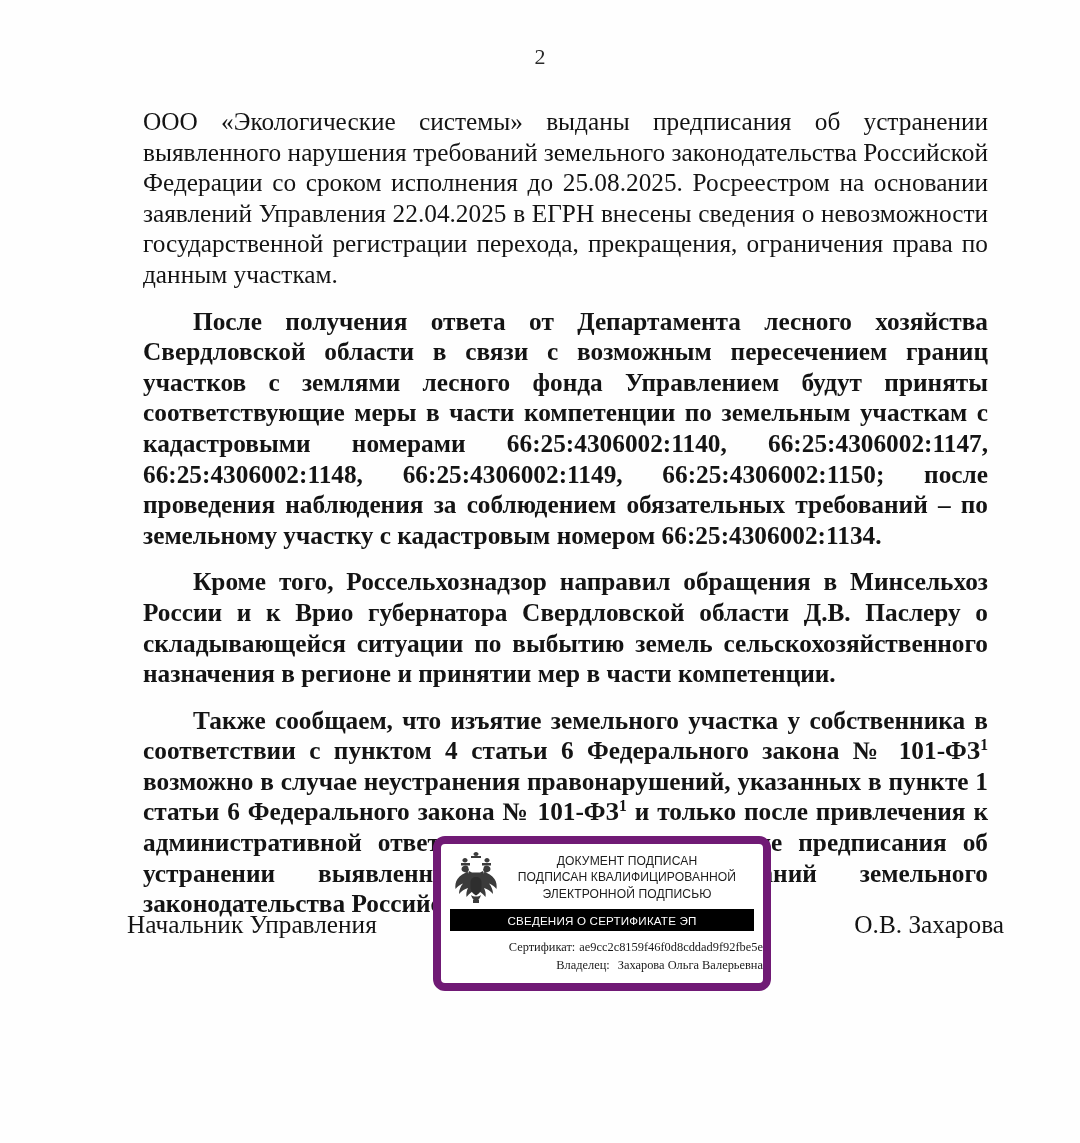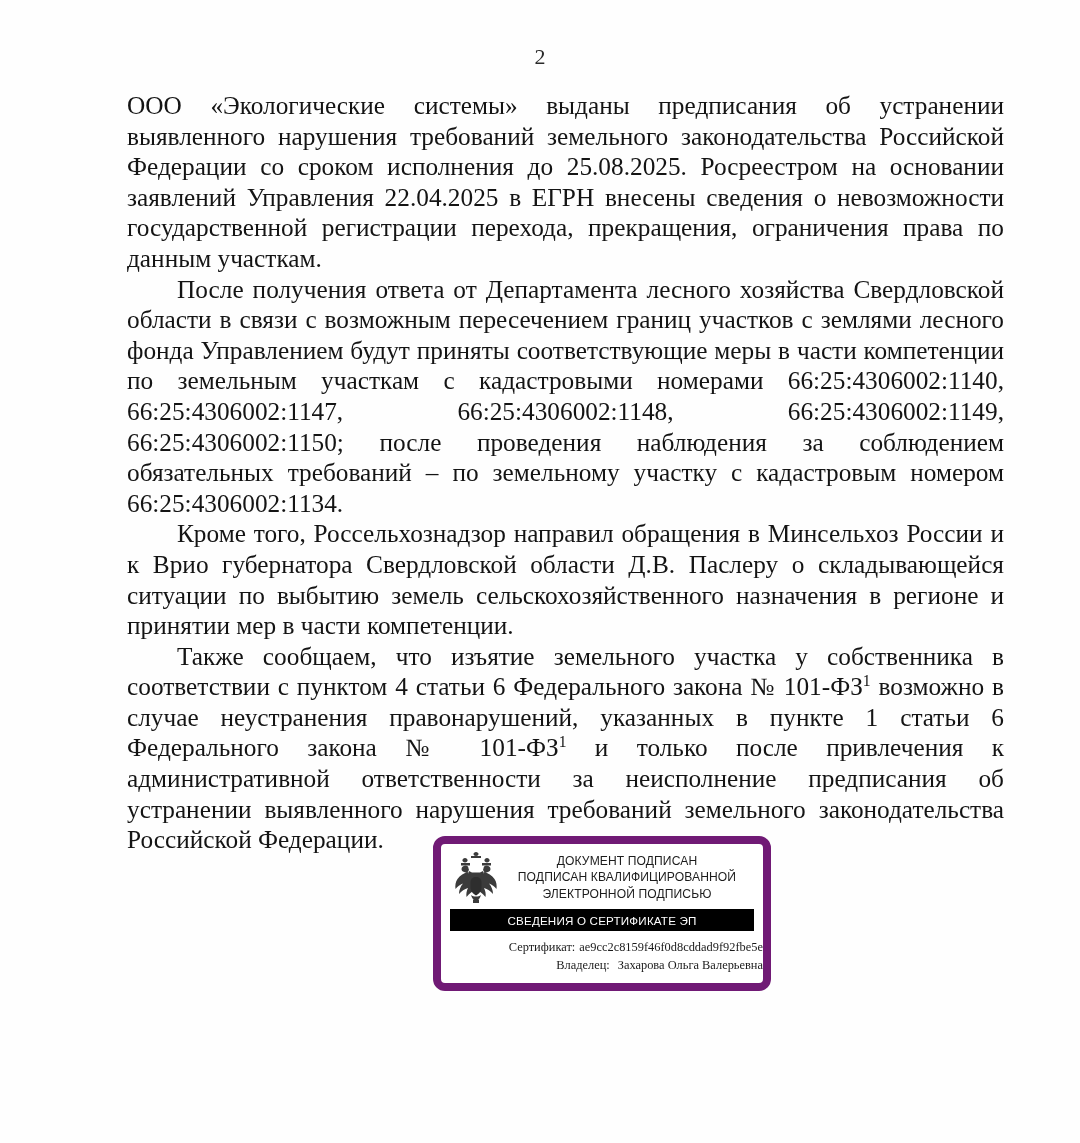--- a/index.html
+++ b/index.html
@@ -39,30 +39,31 @@
 
   
   .body-block {
     position: absolute;
     left: 127px;
     top: 90px;
     width: 877px;
   }
 
   .para {
-    margin: 0;
+    margin: 16px;
     text-align: justify;
     text-justify: inter-word;
     font-size: 25.3px;
     line-height: 30.6px;
     color: #141414;
     hyphens: none;
   }
   .para + .para {
     margin-top: 0px;
+    font-weight: bold;
   }
   .para.indent {
     text-indent: 50px;
   }
 
   sup.fn {
     font-size: 0.62em;
     vertical-align: super;
     line-height: 0;
   }
@@ -223,14 +224,18 @@
 
     <div class="stamp-banner">СВЕДЕНИЯ О СЕРТИФИКАТЕ ЭП</div>
 
     <div class="stamp-details">
       <div><span>Сертификат:</span><span class="gap-sm"></span><span>ae9cc2c8159f46f0d8cddad9f92fbe5e</span></div>
       <div><span>Владелец:</span><span class="gap-sm"></span><span class="gap-sm"></span><span>Захарова Ольга Валерьевна</span></div>
     </div>
 
   </div>
 
+  <div class="sign-row">
+    <div class="sign-title">Начальник Управления</div>
+    <div class="sign-name">О.В. Захарова</div>
+  </div>
 
 </div>
 
 </body></html>

